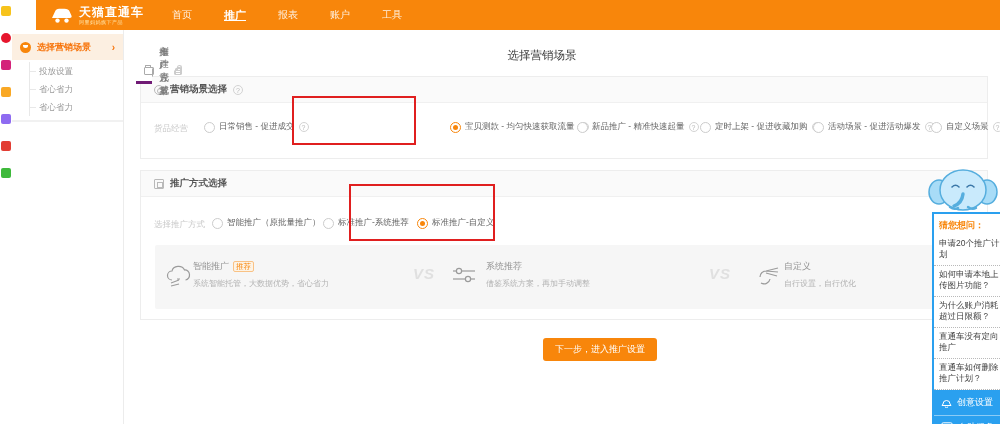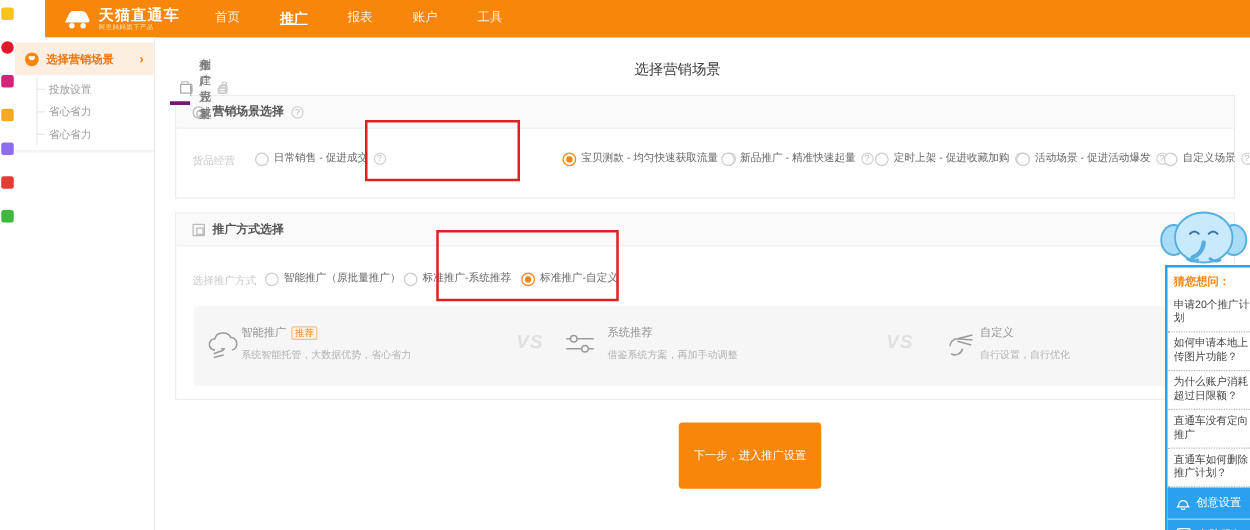--- a/index.html
+++ b/index.html
@@ -77,21 +77,21 @@
 
   
   .compare{position:absolute;left:14px;right:14px;top:74px;height:64px;background:#f6f6f6;border-radius:2px;}
   .cmp-icon{position:absolute;top:18px;color:#9b9b9b;}
   .cmp-text{position:absolute;top:15px;}
   .cmp-name{font-size:9px;color:#949494;display:flex;align-items:center;gap:4px;white-space:nowrap;}
   .badge{font-size:7.5px;color:#f8860b;border:1px solid #f9c285;background:#fdf3e5;border-radius:2px;padding:0 2px;line-height:9px;}
   .cmp-desc{font-size:8px;color:#b3b3b3;margin-top:5px;white-space:nowrap;}
   .vs{position:absolute;top:20px;font-size:15px;font-weight:bold;font-style:italic;color:#e0e0e0;letter-spacing:1px;}
 
-  .next-btn{position:absolute;left:419px;top:308px;background:var(--accent);color:#fff;font-size:9px;padding:20px 12px;border:none;border-radius:3px;cursor:pointer;white-space:nowrap;}
+  .next-btn{position:absolute;left:419px;top:308px;background:var(--accent);color:#fff;font-size:9px;padding:5px 12px;border:none;border-radius:3px;cursor:pointer;white-space:nowrap;}
 
   
   .anno{position:absolute;border:2px solid var(--annotation-red);background:transparent;z-index:5;pointer-events:none;}
   .anno1{left:292px;top:96px;width:124px;height:49px;}
   .anno2{left:349px;top:184px;width:146px;height:57px;}
 
   
   .mascot{position:absolute;left:926px;top:164px;width:74px;height:52px;z-index:7;}
   .help-panel{position:absolute;left:932px;top:212px;width:76px;background:#fff;border:2px solid var(--panel-blue);z-index:6;}
   .hp-title{color:#f8860b;font-size:9px;font-weight:bold;padding:5px 4px 3px 5px;}

